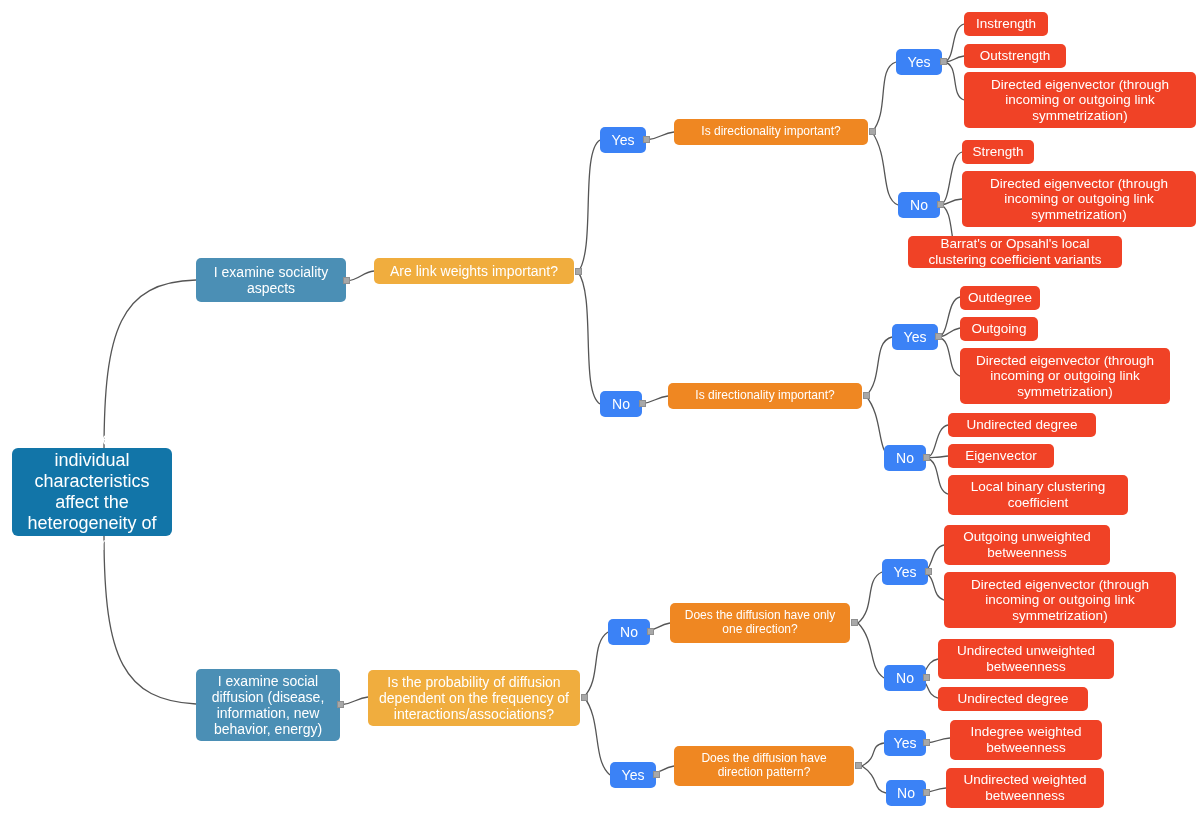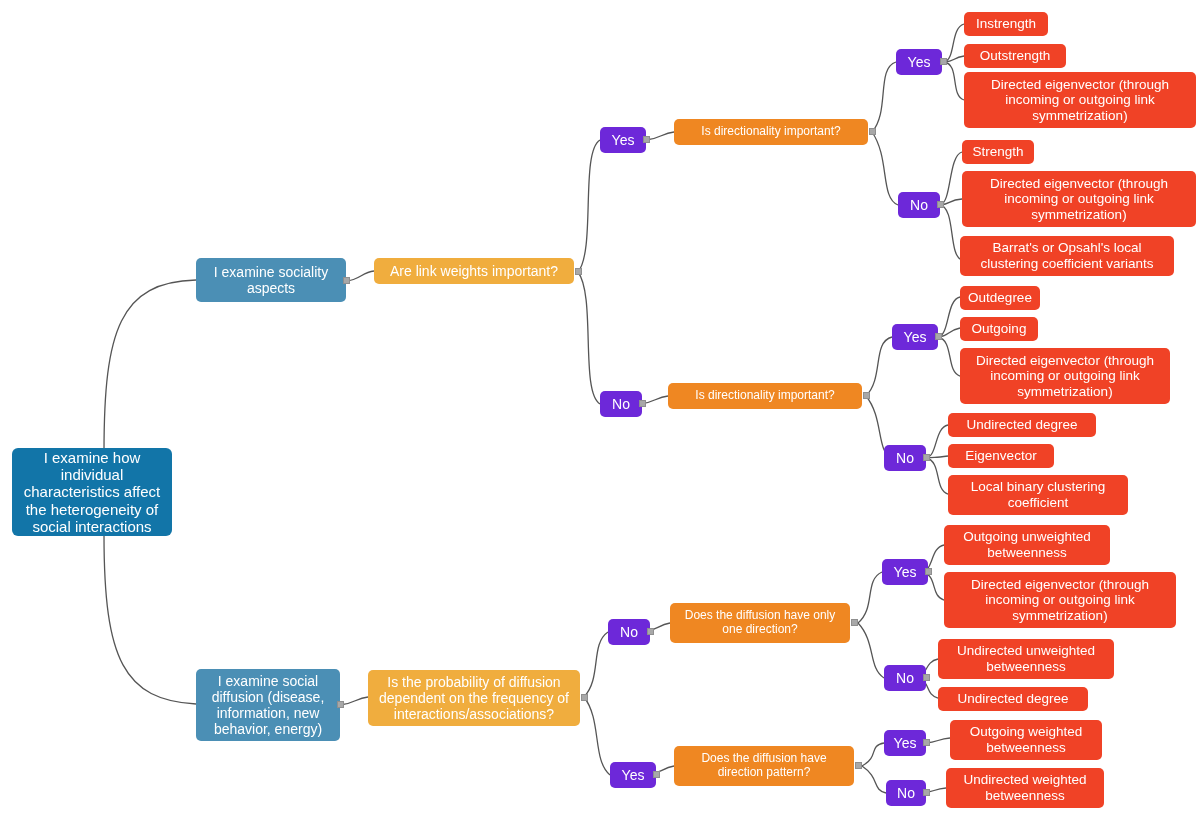--- a/index.html
+++ b/index.html
@@ -30,37 +30,37 @@
     text-align: center;
     color: #ffffff;
     border-radius: 5px;
     line-height: 1.16;
     padding: 3px 7px;
     white-space: pre-line;
     z-index: 2;
   }
   .node.root {
     background: #1275a8;
-    font-size: 15px;
+    font-size: 18px;
     border-radius: 6px;
   }
   .node.branch {
     background: #4b8fb5;
     font-size: 14px;
   }
   .node.q-amber {
     background: #f0ad3e;
     font-size: 14px;
   }
   .node.q-orange {
     background: #ef8722;
     font-size: 12px;
   }
   .node.yn {
-    background: #6d28d9;
+    background: #3b82f6;
     font-size: 14px;
     border-radius: 5px;
   }
   .node.leaf {
     background: #f04226;
     font-size: 13.5px;
   }
   .handle {
     position: absolute;
     width: 7px;
@@ -184,21 +184,21 @@
     <span>No</span>
   </div>
   <div class="handle" style="left:937px; top:201px;"></div>
 
   <div class="node leaf" style="left:962px; top:140px; width:72px; height:24px;">
     <span>Strength</span>
   </div>
   <div class="node leaf" style="left:962px; top:171px; width:234px; height:56px;">
     <span>Directed eigenvector (through incoming or outgoing link symmetrization)</span>
   </div>
-  <div class="node leaf" style="left:960px; top:236px; width:214px; height:40px;">
+  <div class="node leaf" style="left:908px; top:236px; width:214px; height:32px;">
     <span>Barrat's or Opsahl's local clustering coefficient variants</span>
   </div>
 
   <div class="node yn" style="left:600px; top:391px; width:42px; height:26px;">
     <span>No</span>
   </div>
   <div class="handle" style="left:639px; top:400px;"></div>
 
   <div class="node q-orange" style="left:668px; top:383px; width:194px; height:26px;">
     <span>Is directionality important?</span>
@@ -288,21 +288,21 @@
     <span>Does the diffusion have direction pattern?</span>
   </div>
   <div class="handle" style="left:855px; top:762px;"></div>
 
   <div class="node yn" style="left:884px; top:730px; width:42px; height:26px;">
     <span>Yes</span>
   </div>
   <div class="handle" style="left:923px; top:739px;"></div>
 
   <div class="node leaf" style="left:950px; top:720px; width:152px; height:40px;">
-    <span>Outgoing weighted betweenness</span>
+    <span>Indegree weighted betweenness</span>
   </div>
 
   <div class="node yn" style="left:886px; top:780px; width:40px; height:26px;">
     <span>No</span>
   </div>
   <div class="handle" style="left:923px; top:789px;"></div>
 
   <div class="node leaf" style="left:946px; top:768px; width:158px; height:40px;">
     <span>Undirected weighted betweenness</span>
   </div>

